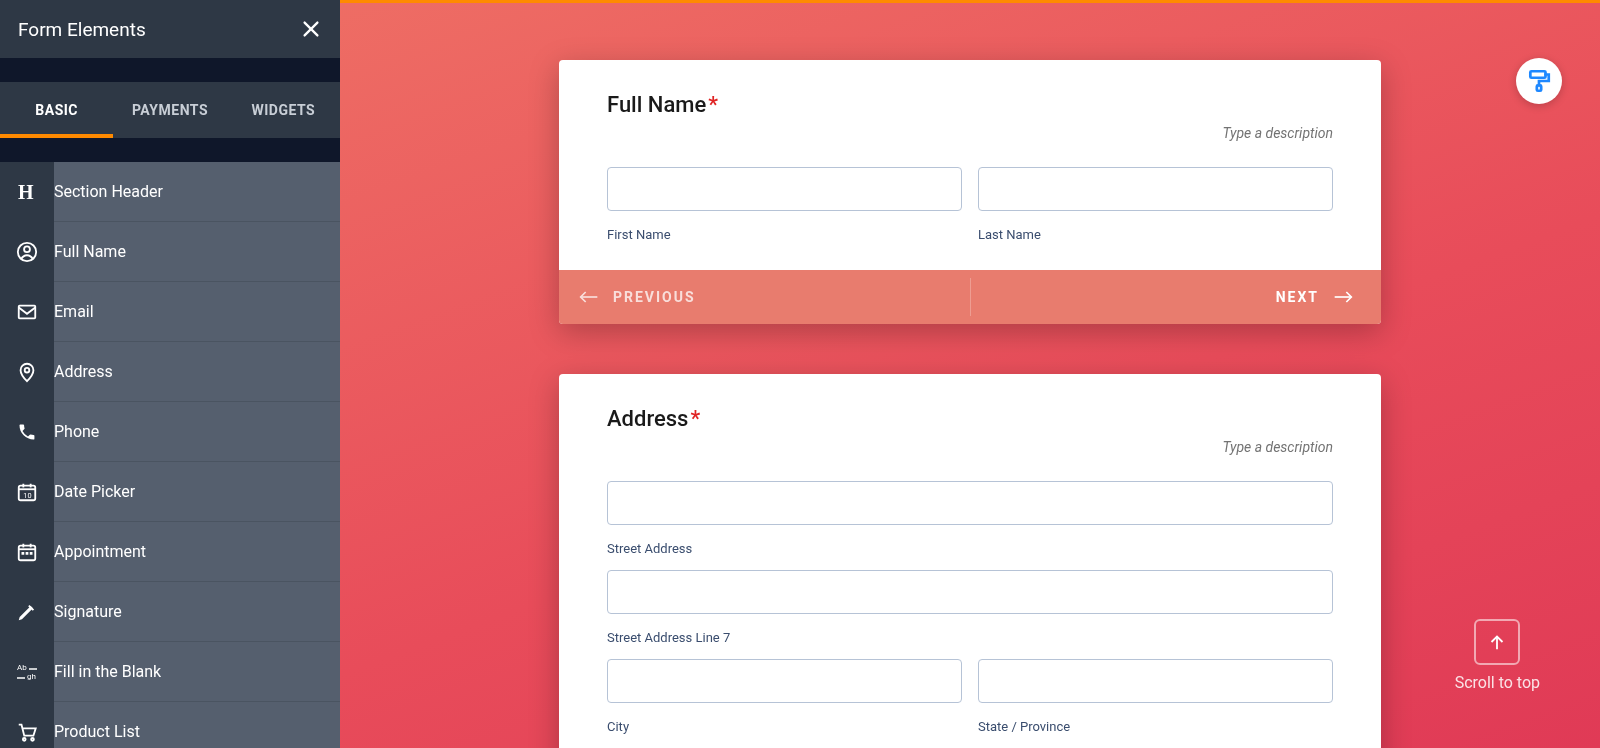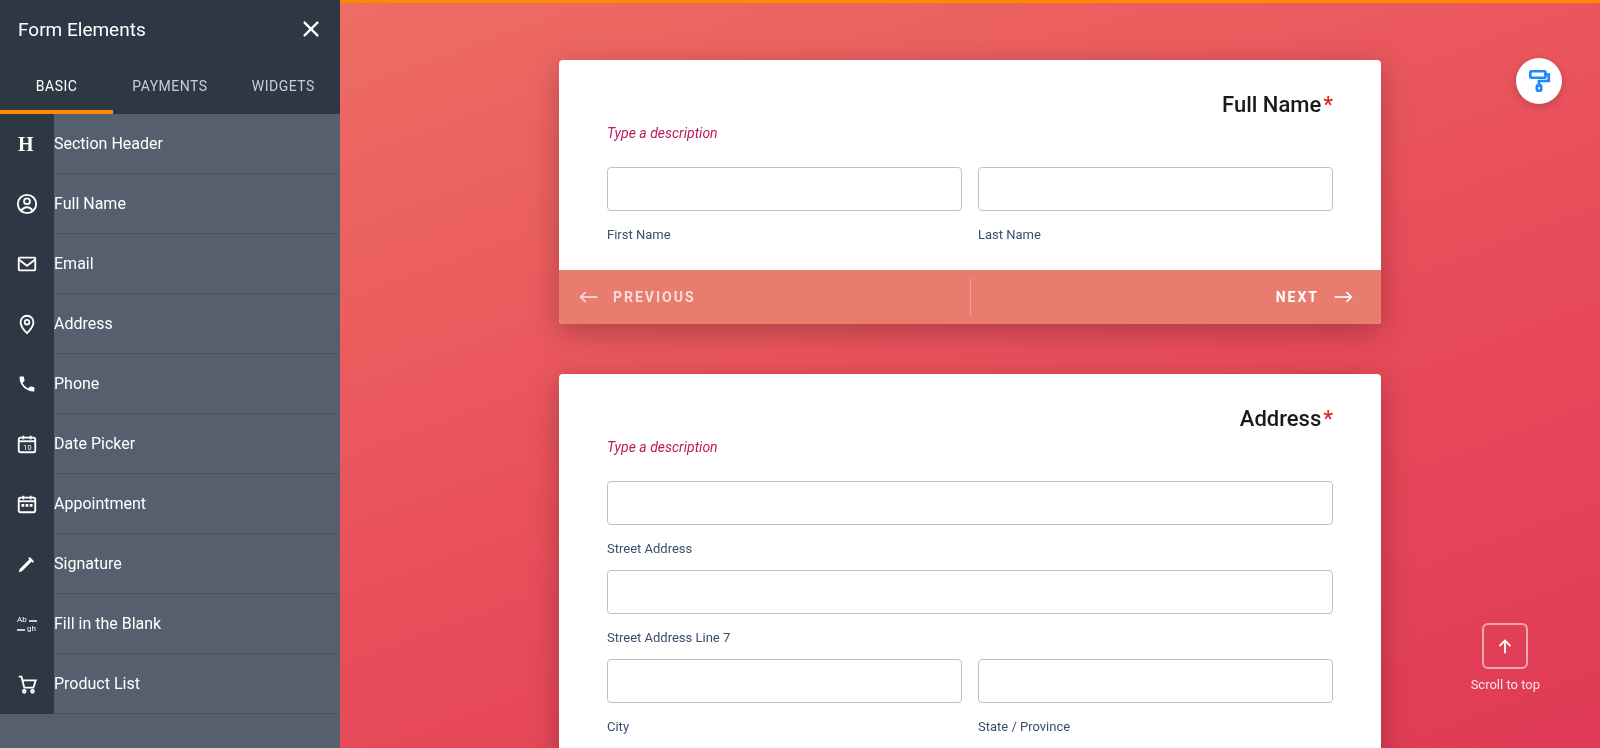--- a/index.html
+++ b/index.html
@@ -1,64 +1,64 @@
 <!DOCTYPE html>
 <html><head>
 <meta charset="utf-8">
 <style>
   * { box-sizing: border-box; margin: 0; padding: 0; }
   html, body { width: 1600px; height: 748px; overflow: hidden; font-family: -apple-system, BlinkMacSystemFont, "Segoe UI", Roboto, Arial, sans-serif; }
   body { display: flex; background: linear-gradient(160deg, #ef7366 0%, #e84c5a 60%, #e03a56 100%); }
   .topbar-accent { position: absolute; top:0; left:0; right:0; height:3px; background:#ff8a00; }
 
   
-  .sidebar { width: 340px; height: 100%; background:#0f172a; color:#fff; display:flex; flex-direction:column; position:relative; }
+  .sidebar { width: 340px; height: 100%; background:#0f172a; color:#fff; display:flex; flex-direction:column; position:relative;gap:24px; }
   .sidebar-header { background:#2e3845; height:58px; display:flex; align-items:center; justify-content:space-between; padding:0 18px; }
   .sidebar-title { font-size:19px; font-weight:400; }
   .close-btn { cursor:pointer; }
   .close-btn svg { display:block; }
 
   .tabs { background:#2e3845; display:flex; height:56px; }
-  .tab { flex:1; display:flex; align-items:center; justify-content:center; font-size:14px; font-weight:400; letter-spacing:0.5px; color:#c8ced6; cursor:pointer; position:relative; }
+  .tab { flex:1; display:flex; align-items:center; justify-content:center; font-size:14px; font-weight:700; letter-spacing:0.5px; color:#c8ced6; cursor:pointer; position:relative; }
   .tab.active { color:#fff; }
   .tab.active::after { content:""; position:absolute; bottom:0; left:0; right:0; height:4px; background:#ff8a00; }
 
   .elements { flex:1; overflow-y:auto; background:#555f6e; }
   .elements::-webkit-scrollbar { width:8px; }
   .elements::-webkit-scrollbar-thumb { background:#39424f; border-radius:4px; }
   .element-item { display:flex; align-items:center; height:60px; border-bottom:1px solid #4a5461; cursor:pointer; }
   .element-icon-cell { width:54px; height:60px; background:#2e3845; display:flex; align-items:center; justify-content:center; color:#fff; }
   .element-icon-cell svg { display:block; }
   .element-label { font-size:16px; color:#fff; }
 
   
   .canvas { flex:1; position:relative; padding-top:60px; overflow-y:auto; }
   .card { width:822px; margin:0 auto 50px auto; background:#fff; border-radius:4px; box-shadow:0 8px 30px rgba(0,0,0,0.25); }
   .card-body { padding:32px 48px 28px 48px; }
-  .field-title { text-align:right; font-size:22px; font-weight:500; color:#1a1a1a; }
+  .field-title { text-align:left; font-size:22px; font-weight:500; color:#1a1a1a; }
   .field-title .req { color:#e02424; margin-left:2px; }
-  .field-desc { text-align:left; font-size:14px; color:#be185d; font-style:italic; margin-top:8px; margin-bottom:26px; }
+  .field-desc { text-align:right; font-size:14px; color:#737373; font-style:italic; margin-top:8px; margin-bottom:26px; }
   .input-row { display:flex; gap:16px; }
   .input-col { flex:1; display:flex; flex-direction:column; }
   .text-input { width:100%; height:44px; border:1px solid #b6c3d6; border-radius:4px; background:#fff; font-size:15px; padding:0 10px; }
   .sublabel { font-size:13px; color:#3a4d6e; margin-top:16px; }
   .input-stack { display:flex; flex-direction:column; gap:14px; }
 
   .card-nav { display:flex; height:54px; background:#e87c6e; border-radius:0 0 4px 4px; position:relative; }
   .card-nav::before { content:""; position:absolute; left:50%; top:8px; bottom:8px; width:1px; background:rgba(255,255,255,0.25); }
   .nav-btn { flex:1; display:flex; align-items:center; color:#fff; font-weight:700; letter-spacing:2px; font-size:14px; cursor:pointer; }
   .nav-prev { justify-content:flex-start; padding-left:20px; opacity:0.75; }
   .nav-next { justify-content:flex-end; padding-right:28px; }
   .nav-btn svg { display:inline-block; }
   .nav-prev svg { margin-right:14px; }
   .nav-next svg { margin-left:14px; }
 
   
   .wand-btn { position:absolute; top:58px; right:38px; width:46px; height:46px; border-radius:50%; background:#fff; box-shadow:0 2px 8px rgba(0,0,0,0.2); display:flex; align-items:center; justify-content:center; cursor:pointer; }
-  .scroll-top { position:absolute; right:60px; bottom:56px; text-align:center; color:rgba(255,255,255,0.85); font-size:13px; cursor:pointer; }
+  .scroll-top { position:absolute; right:60px; bottom:56px; text-align:center; color:rgba(255,255,255,0.85); font-size:16px; cursor:pointer; }
   .scroll-top .box { width:46px; height:46px; border:2px solid rgba(255,255,255,0.55); border-radius:6px; display:flex; align-items:center; justify-content:center; margin:0 auto 8px auto; }
 </style>
 </head>
 <body>
 
 <div class="topbar-accent"></div>
 
 <aside class="sidebar">
   <div class="sidebar-header">
     <div class="sidebar-title">Form Elements</div>

